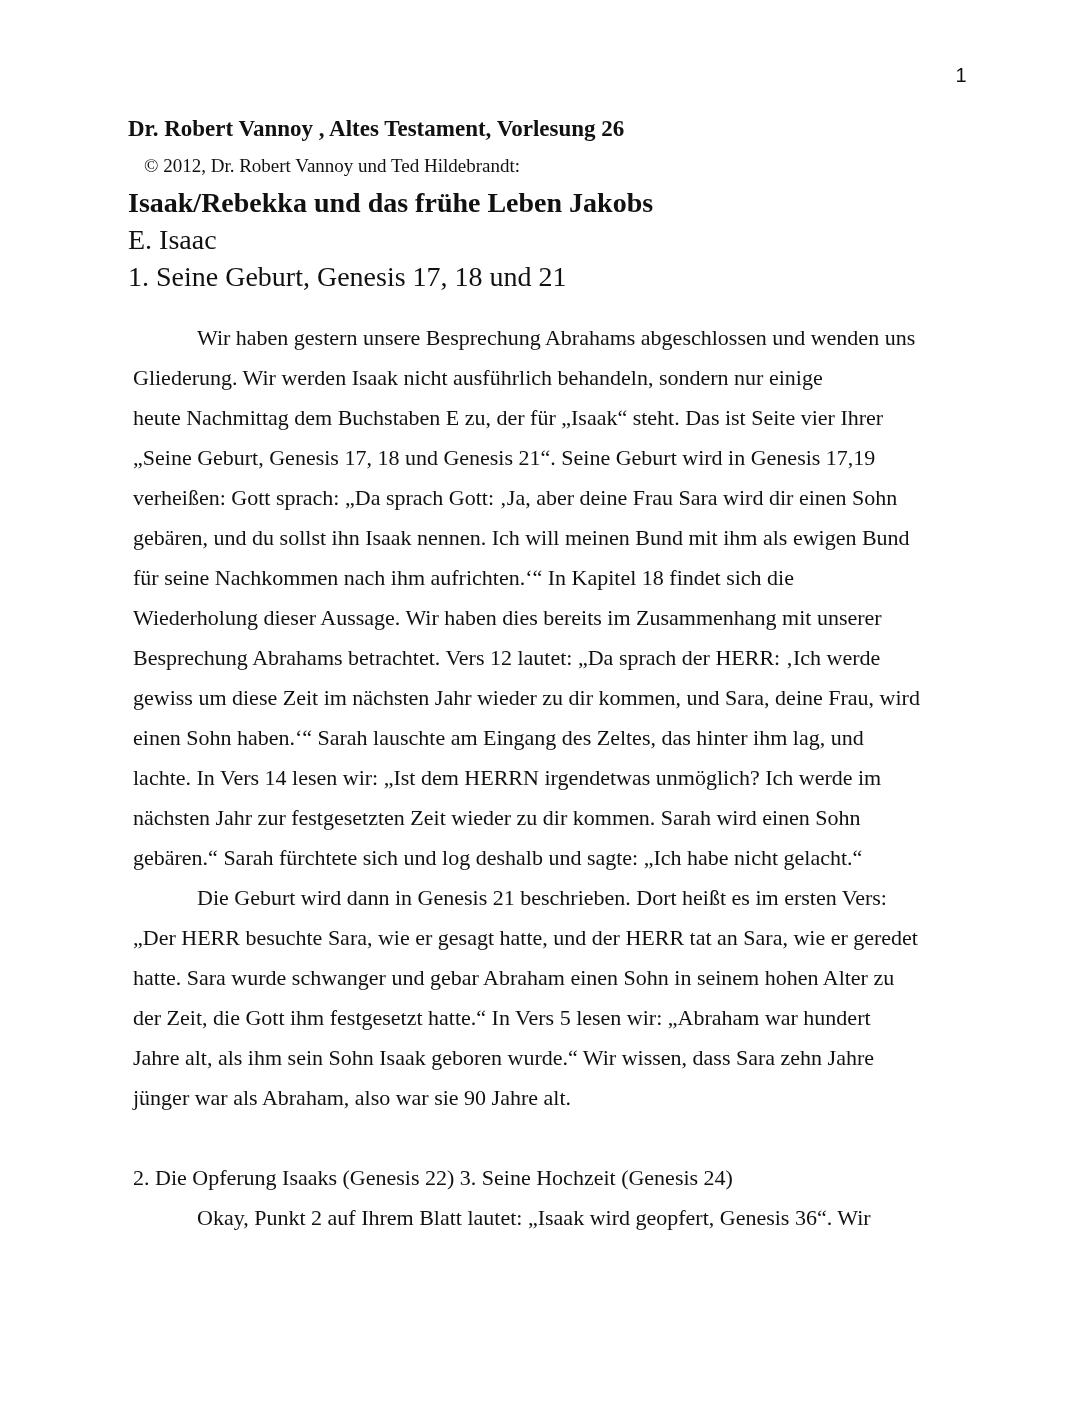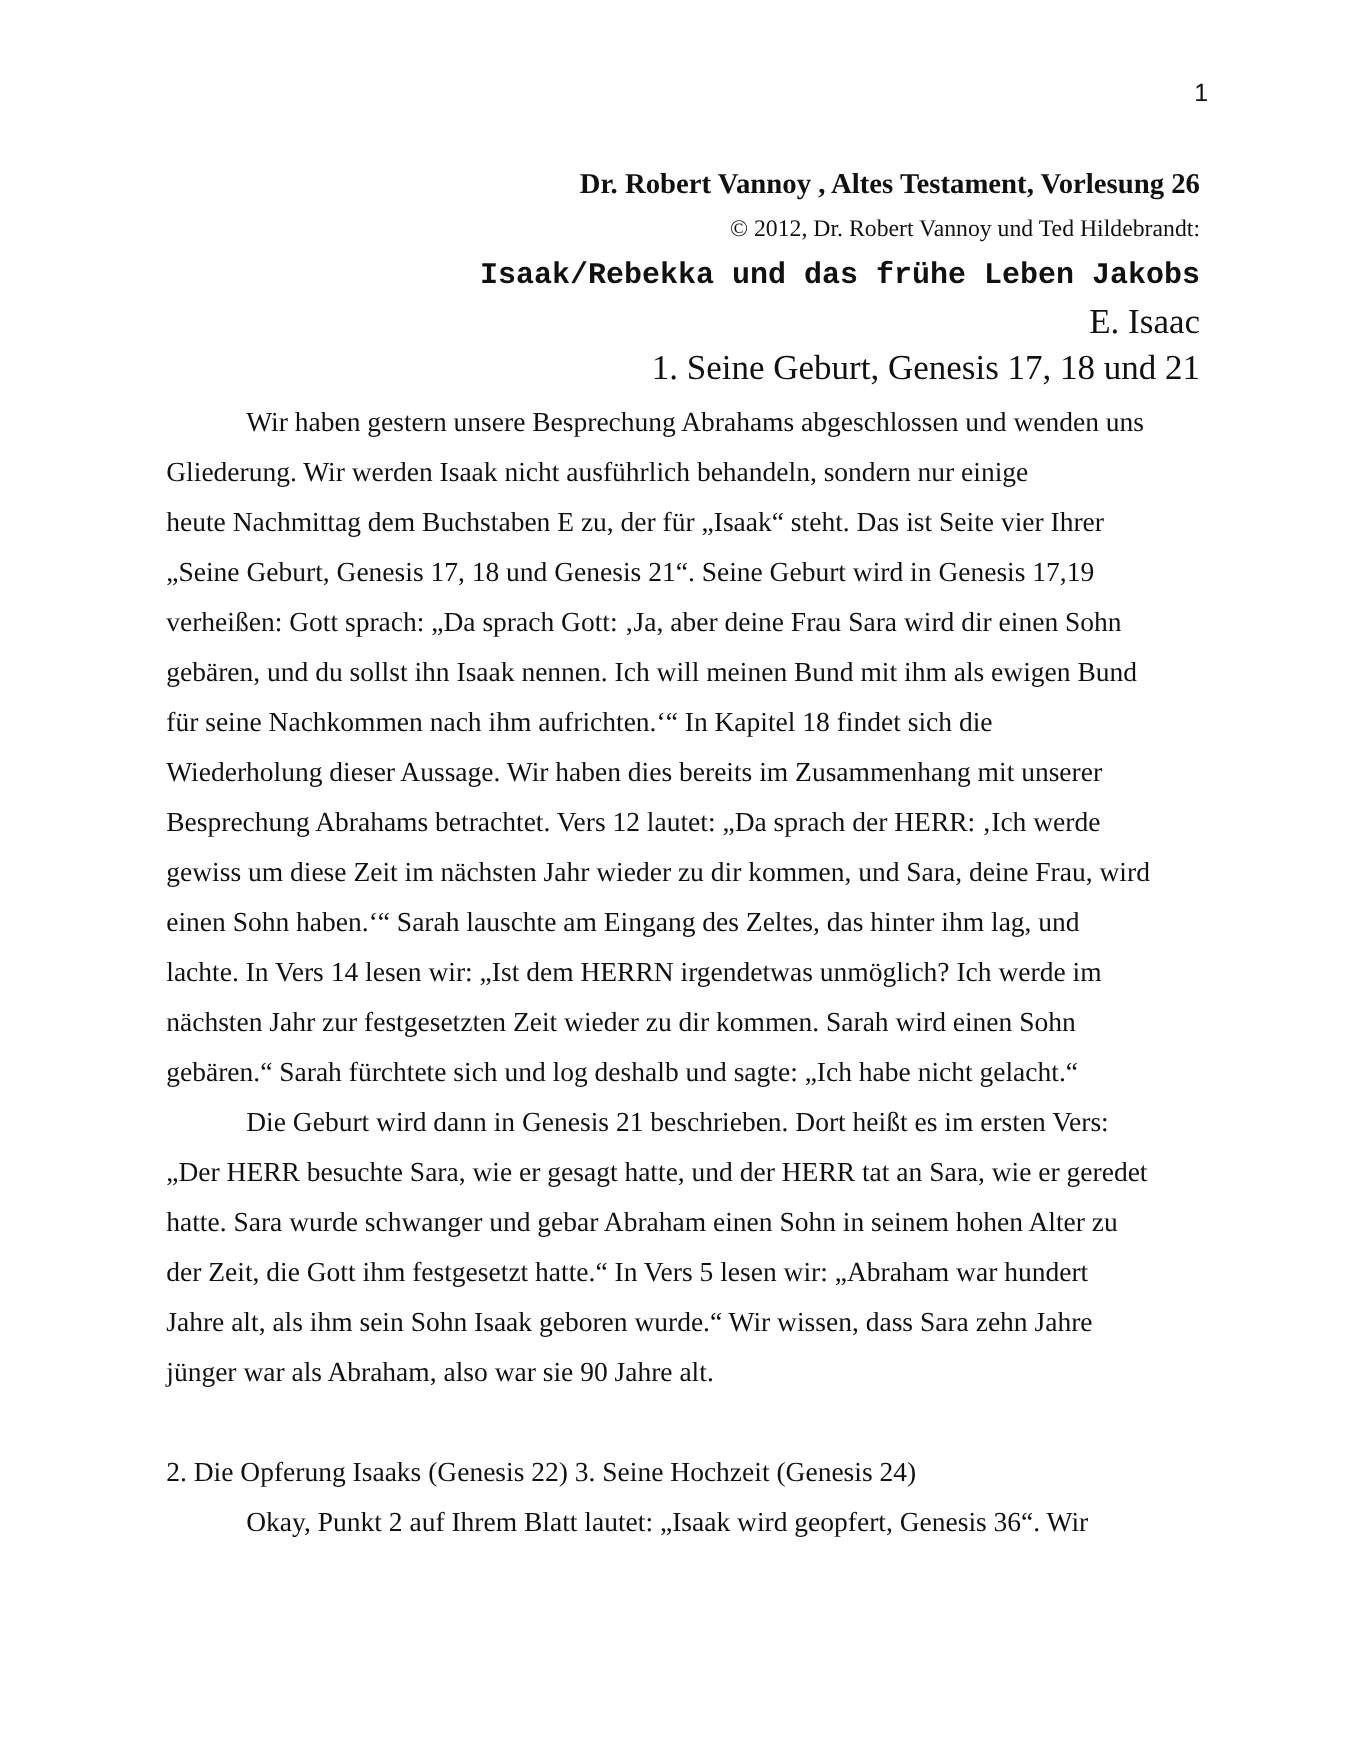--- a/index.html
+++ b/index.html
@@ -21,40 +21,39 @@
     top: 64px;
     left: 946px;
     width: 30px;
     text-align: center;
     font-family: "Liberation Sans", sans-serif;
     font-size: 20px;
     color: #111111;
   }
   .doc-header {
     position: absolute;
-    top: 128px;
+    top: 110px;
     left: 128px;
     width: 832px;
-    text-align: right;
   }
   .doc-header .hline {
     line-height: 37px;
     white-space: nowrap;
   }
   .title-line {
     font-size: 23px;
     font-weight: bold;
   }
   .copyright-line {
     font-size: 19px;
+    margin-left: 16px;
   }
   .subtitle-line {
-    font-size: 24px;
+    font-size: 28px;
     font-weight: bold;
-    font-family: Liberation Mono, monospace;
   }
   .plain-line {
     font-size: 28px;
   }
   .doc-body {
     position: absolute;
     top: 318px;
     left: 133px;
     width: 832px;
   }

